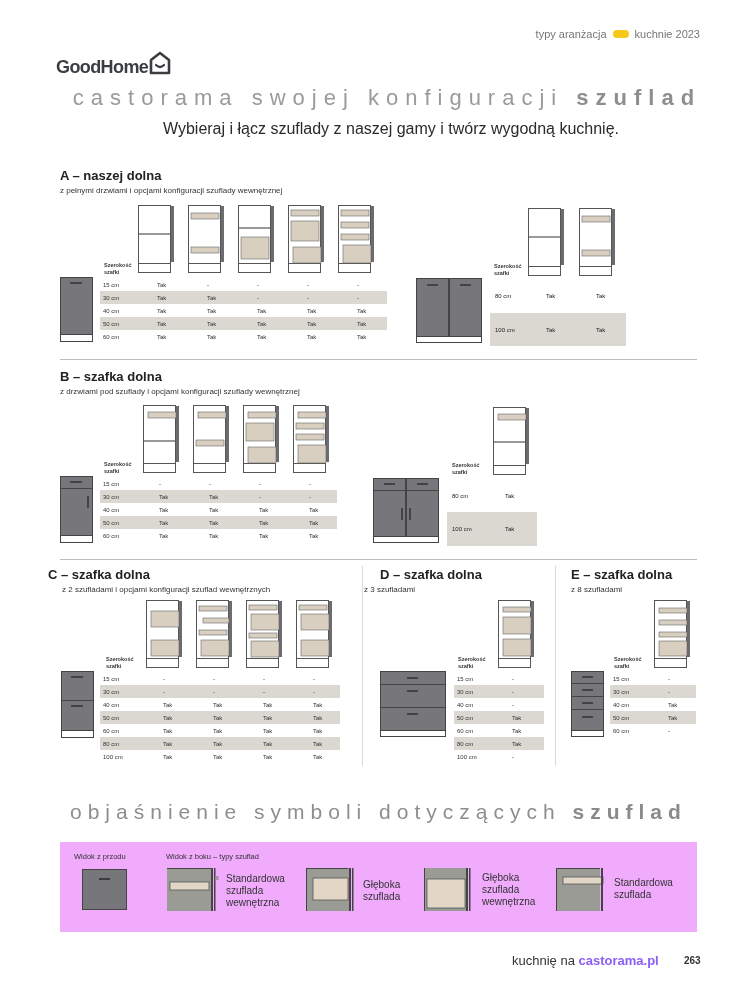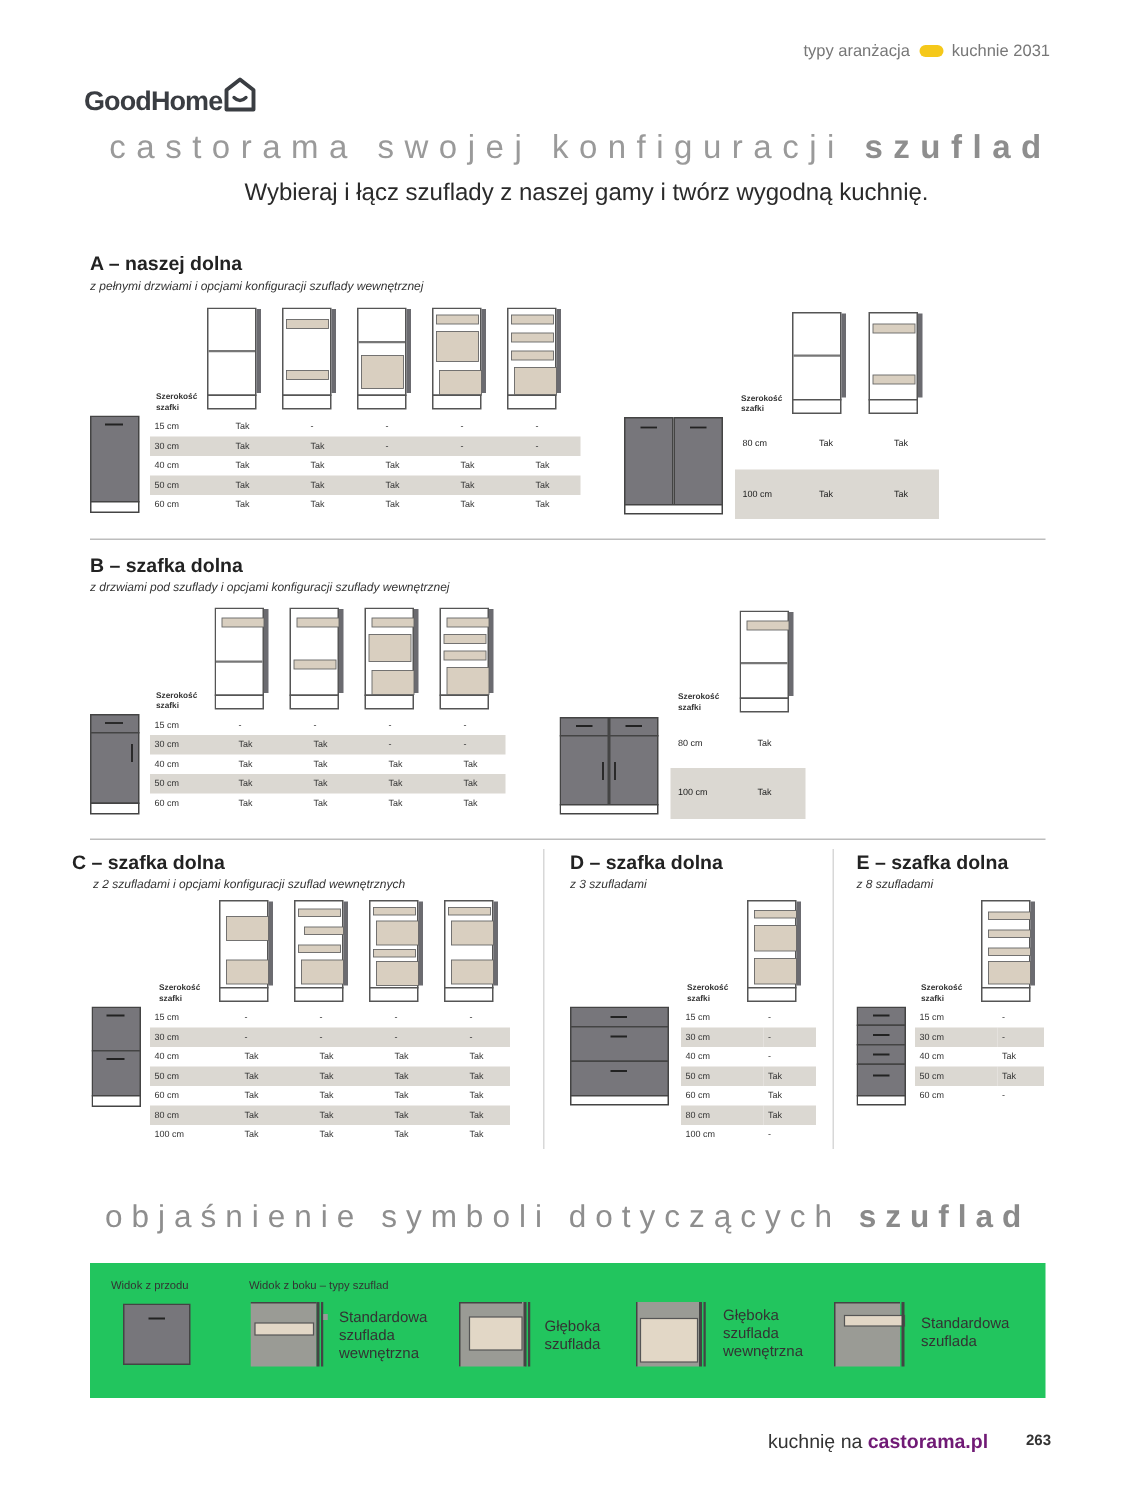--- a/index.html
+++ b/index.html
@@ -7,43 +7,43 @@
          font-family: "Liberation Sans", "DejaVu Sans", sans-serif; color: #222; }
   .abs { position: absolute; }
   .topline { top: 28px; right: 56px; font-size: 11px; color: #777; display: flex; align-items: center; gap: 4px; }
   .topline .pill { width: 16px; height: 8px; border-radius: 4px; background: #f5c81a; display: inline-block; margin: 0 2px; }
   .logo { left: 56px; top: 57px; display: flex; align-items: flex-start; }
   .logo-text { font-size: 18px; font-weight: bold; color: #3a3d42; letter-spacing: -0.6px; }
   .h1 { left: 0; width: 756px; top: 85px; text-align: center; font-size: 22px; letter-spacing: 7px; color: #9a9a9a; font-weight: 300; padding-left: 18px; }
   .h1 b { font-weight: bold; color: #8e8e8e; }
   .sub { left: 0; width: 756px; top: 120px; text-align: center; font-size: 16px; color: #2a2a2a; padding-left: 26px; }
   .sec-title { font-size: 13px; font-weight: bold; color: #222; }
-  .sec-desc { font-size: 8px; color: #333; font-style: italic; }
+  .sec-desc { font-size: 8px; color: #333; }
   .divider { height: 1px; background: #bdbdbd; }
   .vdivider { width: 1px; background: #d8d8d8; }
   table.opt { border-collapse: collapse; font-size: 6px; color: #333; }
   table.opt td { height: 13px; padding: 0 0 0 3px; white-space: nowrap; }
   table.opt tr.shade td { background: #dbd8d2; }
   .hdr { font-size: 5.5px; line-height: 7px; color: #333; font-weight: bold; }
-  .legend-box { left: 60px; top: 842px; width: 637px; height: 90px; background: #22c55e; }
+  .legend-box { left: 60px; top: 842px; width: 637px; height: 90px; background: #f0abfc; }
   .legend-lbl { font-size: 7.5px; color: #333; }
   .legend-txt { font-size: 10px; color: #333; line-height: 12px; }
   .h2 { left: 70px; top: 800px; font-size: 21px; letter-spacing: 6px; color: #8e8e8e; font-weight: 300; }
   .h2 b { font-weight: bold; color: #8a8a8a; }
   .footer { left: 512px; top: 953px; font-size: 13px; color: #333; }
-  .footer .link { color: #701a75; font-weight: bold; }
+  .footer .link { color: #8b5cf6; font-weight: bold; }
   .page { left: 684px; top: 955px; font-size: 10px; font-weight: bold; color: #333; }
 </style>
 </head>
 <body>
 
 <div class="abs topline">
   <span>typy aranżacja</span>
   <span class="pill"></span>
-  <span>kuchnie 2031</span>
+  <span>kuchnie 2023</span>
 </div>
 
 <div class="abs logo">
   <span class="logo-text">GoodHome</span>
   <svg width="22" height="24" viewBox="0 0 22 24" style="margin-left:1px;margin-top:-6px">
     <path d="M2 22 V9 L11 2 L20 9 V22 Z" fill="none" stroke="#3a3d42" stroke-width="2.6" stroke-linejoin="round"></path>
     <path d="M7 14 Q11 18 15 14" fill="none" stroke="#3a3d42" stroke-width="2.2" stroke-linecap="round"></path>
   </svg>
 </div>
 
@@ -415,21 +415,21 @@
         <td>Tak</td>
         <td>Tak</td>
         <td>Tak</td>
       </tr>
 </tbody>
   </table>
 
 <div class="abs vdivider" style="left:362px;top:566px;height:200px"></div>
 
 <div class="abs sec-title" style="left:380px;top:567px">D – szafka dolna</div>
-<div class="abs sec-desc" style="left:380px;top:585px">z 3 szufladami</div>
+<div class="abs sec-desc" style="left:364px;top:585px">z 3 szufladami</div>
 
 <svg class="abs" style="left:498px;top:600px" width="45" height="70">
   <g>
       <use href="#frame"></use>
     <rect x="5" y="7" width="28" height="5" fill="#d9cfc0" stroke="#666" stroke-width="0.6"></rect>
     <rect x="5" y="17" width="28" height="17" fill="#d9cfc0" stroke="#666" stroke-width="0.6"></rect>
     <rect x="5" y="39" width="28" height="17" fill="#d9cfc0" stroke="#666" stroke-width="0.6"></rect>
   </g>
 </svg>
 <div class="abs hdr" style="left:458px;top:656px;width:40px">Szerokość szafki</div>

